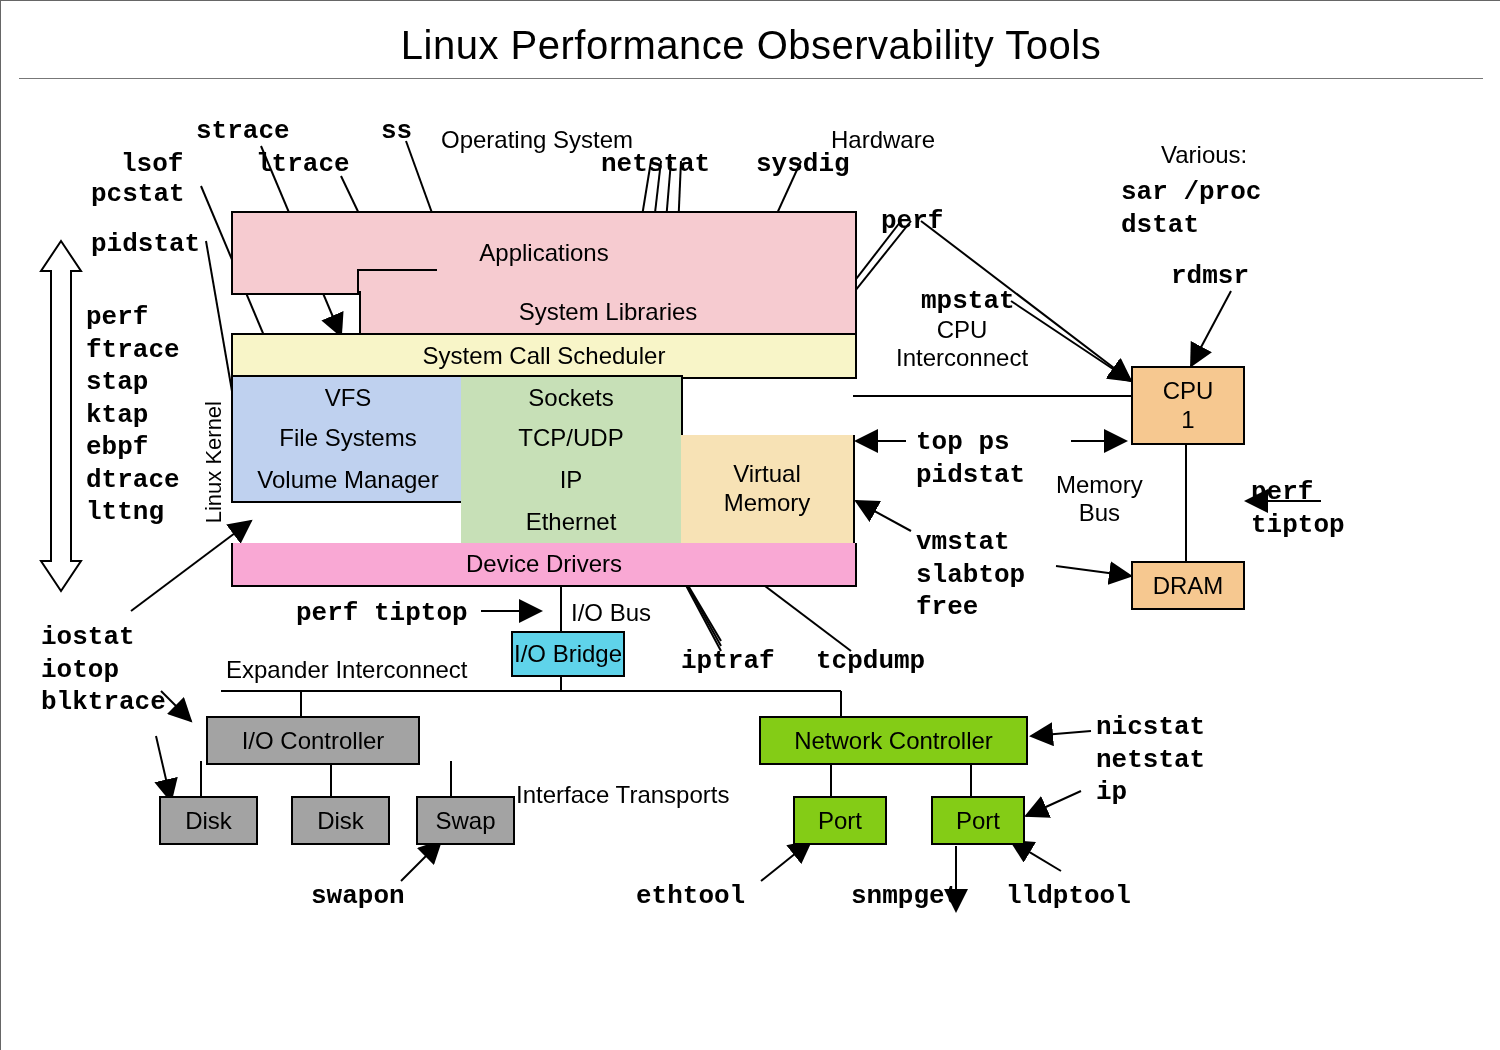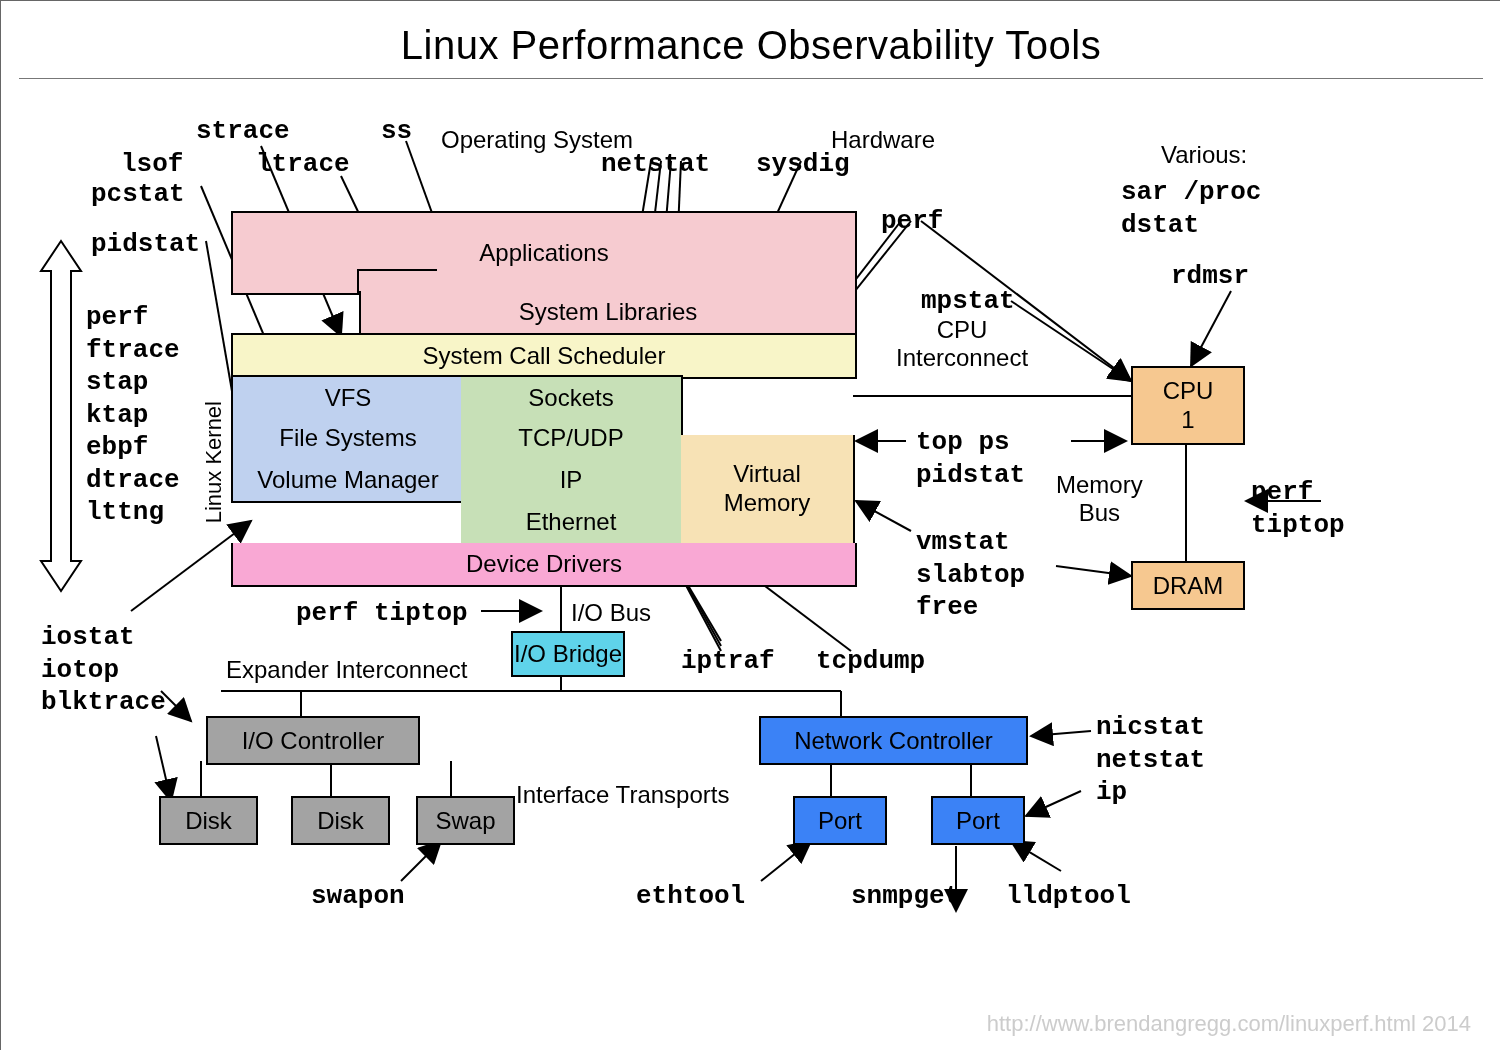--- a/index.html
+++ b/index.html
@@ -11,21 +11,21 @@
   .box{border:2px solid #000;text-align:center;display:flex;align-items:center;justify-content:center;font-size:24px}
   .pink{background:#f6cbd0}
   .cream{background:#f8f5c8}
   .lblue{background:#bfd1ef}
   .green{background:#c7e0b7}
   .peach{background:#f7e2b5}
   .cyan{background:#f9a8d4}
   .cyan2{background:#5fd3ea}
   .orange{background:#f6c890}
   .blue2{background:#a3a3a3}
-  .green2{background:#3b82f6}
+  .green2{background:#84cc16}
   .tool{font-family:Liberation Mono, monospace;font-weight:bold;font-size:26px;white-space:pre}
   .lbl{font-size:24px}
   .vlabel{writing-mode:vertical-rl;transform:rotate(180deg);font-size:22px}
   .foot{position:absolute;right:30px;bottom:14px;color:#ccc;font-size:22px}
   svg.overlay{position:absolute;left:0;top:0;pointer-events:none}
 </style>
 </head>
 <body>
 
 <div class="page">
@@ -203,14 +203,13 @@
     <div class="abs tool" style="left:310px;top:780px">swapon</div>
     <div class="abs tool" style="left:635px;top:780px">ethtool</div>
     <div class="abs tool" style="left:850px;top:780px">snmpget</div>
     <div class="abs tool" style="left:1005px;top:780px">lldptool</div>
     <div class="abs tool" style="left:1095px;top:610px;line-height:1.25">nicstat
 netstat
 ip</div>
 
   </div>
 
-  <div class="foot">http://www.brendangregg.com/linuxperf.html 2014</div>
 </div>
 
 </body></html>

